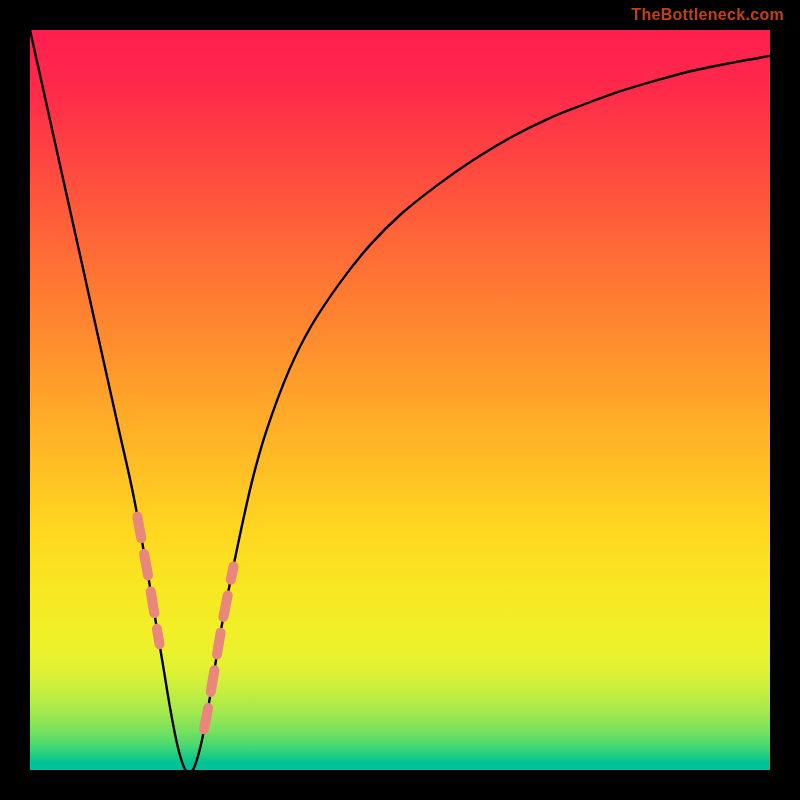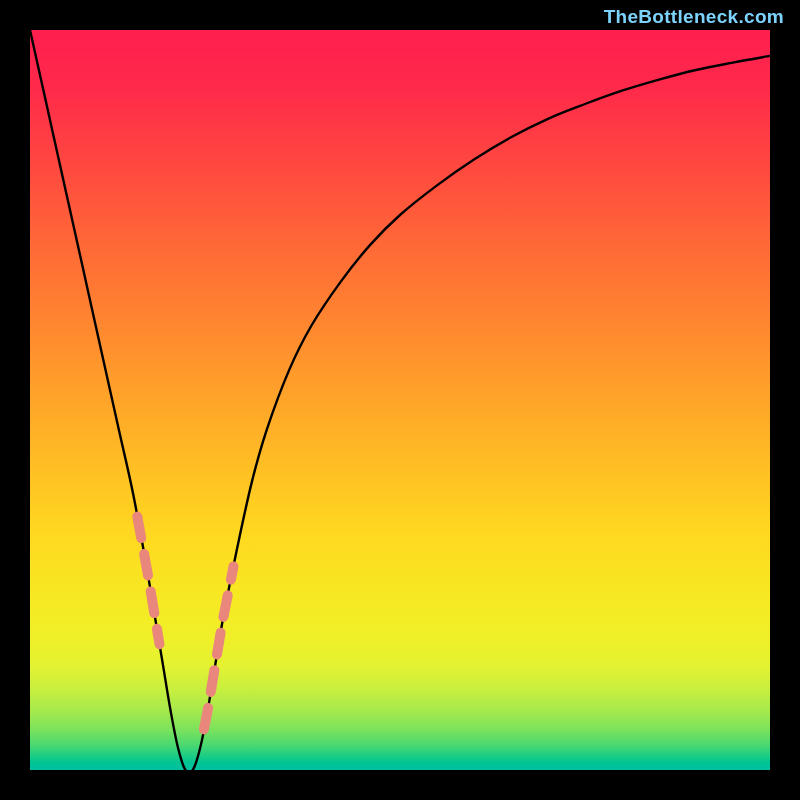--- a/index.html
+++ b/index.html
@@ -12,23 +12,23 @@
     .outer {
       width: 800px;
       height: 800px;
       background: #000;
       position: relative;
     }
     .watermark {
       position: absolute;
       top: 6px;
       right: 16px;
-      color: #7dd3fc;
+      color: #c2410c;
       font-family: Arial, Helvetica, sans-serif;
-      font-size: 19px;
+      font-size: 16px;
       font-weight: bold;
       letter-spacing: 0.3px;
       z-index: 10;
     }
     .plot-area {
       position: absolute;
       left: 30px;
       top: 30px;
       width: 740px;
       height: 740px;

